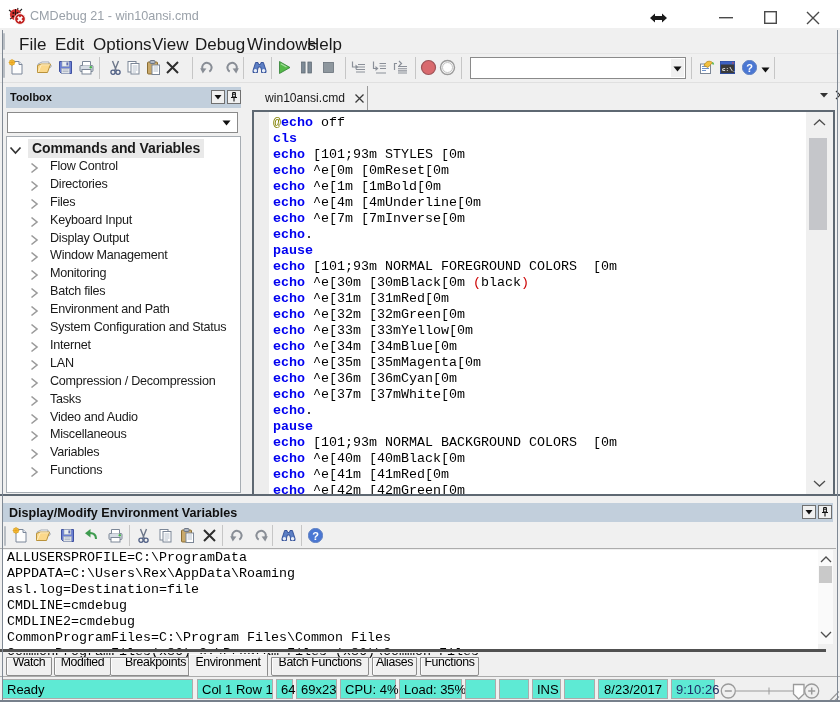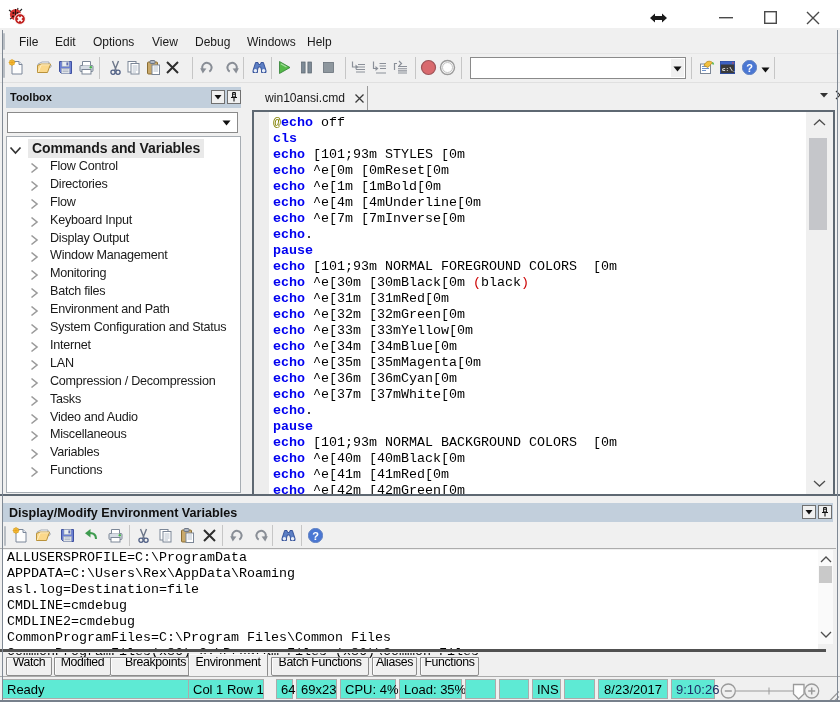--- a/index.html
+++ b/index.html
@@ -5,21 +5,21 @@
   * { margin:0; padding:0; box-sizing:border-box; }
   html,body { width:840px; height:702px; overflow:hidden; background:#fff; }
   body { font-family:"Liberation Sans", sans-serif; position:relative; }
   .abs { position:absolute; }
 
   
   #win { position:absolute; left:0; top:2; width:840px; height:700px; background:#F0F0F0; }
   #titlebar { position:absolute; left:0; top:0; width:840px; height:28px; background:#FFFFFF; }
   #title-text { position:absolute; left:30px; top:8.5px; font-size:12.6px; color:#9AA1A9; }
   #menubar { position:absolute; left:0; top:28px; width:840px; height:26px; background:#F0F0F0; border-bottom:1px solid #E6E6E6; }
-  .menu-item { position:absolute; top:7px; font-size:12px; color:#1a1a1a; }
+  .menu-item { position:absolute; top:7px; font-size:17px; color:#1a1a1a; }
   #toolbar { position:absolute; left:0; top:54px; width:840px; height:29px; background:#F0F0F0; border-bottom:1px solid #E0E0E0; }
   .tsep { position:absolute; top:3px; width:1px; height:22px; background:#C6C6C6; }
   .grip { position:absolute; width:2px; background:#B9BEC4; border-radius:1px; }
 
   
   #tbx-head { position:absolute; left:6px; top:87px; width:235px; height:21px; background:#C2CFDC; }
   #tbx-head .cap { position:absolute; left:4px; top:4px; font-size:11px; font-weight:bold; color:#101010; }
   .hbtn { position:absolute; width:14px; height:14px; background:#F0F0F0; border:1px solid #707070; }
   #tbx-combo { position:absolute; left:7px; top:112px; width:231px; height:21px; background:#fff; border:1px solid #8a8a8a; }
   #tbx-tree { position:absolute; left:6px; top:136px; width:235px; height:357px; background:#fff; border:1px solid #A7ADB3; }
@@ -72,20 +72,21 @@
       <path d="M1 3 L5 6 M3 8 L6 8 M2 12 L6 10 M10 1 L9 5 M14 2 L11 5" stroke="#222" stroke-width="1.1"></path>
       <circle cx="7.5" cy="7.5" r="5.6" fill="#D2312E"></circle>
       <path d="M7.5 2 L7.5 13" stroke="#301010" stroke-width="1"></path>
       <circle cx="5.4" cy="6" r="1.1" fill="#2A0E0E"></circle>
         <circle cx="9.6" cy="6" r="1.1" fill="#2A0E0E"></circle>
       <circle cx="5" cy="9.4" r="1" fill="#2A0E0E"></circle>
         <circle cx="10" cy="9.4" r="1" fill="#2A0E0E"></circle>
       <circle cx="12" cy="12" r="5.4" fill="#C1201E" stroke="#fff" stroke-width="1"></circle>
       <path d="M9.8 9.8 L14.2 14.2 M14.2 9.8 L9.8 14.2" stroke="#fff" stroke-width="2"></path>
     </svg>
+    <div id="title-text">CMDebug 21 - win10ansi.cmd</div>
     <svg style="position:absolute;left:650px;top:12px;" width="17" height="12" viewBox="0 0 17 12">
       <path d="M0 6 L5 1.5 L5 4 L12 4 L12 1.5 L17 6 L12 10.5 L12 8 L5 8 L5 10.5 Z" fill="#1a1a1a"></path>
     </svg>
     <svg style="position:absolute;left:719px;top:17px;" width="14" height="3" viewBox="0 0 14 3">
         <rect x="0" y="0" width="14" height="1.4" fill="#4A4A4A"></rect>
       </svg>
     <svg style="position:absolute;left:764px;top:11px;" width="13" height="13" viewBox="0 0 13 13">
         <rect x="0.7" y="0.7" width="11.6" height="11.6" fill="none" stroke="#4A4A4A" stroke-width="1.4"></rect>
       </svg>
     <svg style="position:absolute;left:806px;top:11px;" width="14" height="14" viewBox="0 0 14 14">
@@ -313,21 +314,21 @@
       <div class="trow" style="top:39.8px;">
         <svg style="position:absolute;left:23px;top:3px;" width="9" height="12" viewBox="0 0 9 12">
           <path d="M1.5 1.5 L7 6 L1.5 10.5" fill="none" stroke="#9A9A9A" stroke-width="1.6"></path>
         </svg>
         <span style="position:absolute;left:43px;top:0px;">Directories</span>
       </div>
       <div class="trow" style="top:57.699999999999996px;">
         <svg style="position:absolute;left:23px;top:3px;" width="9" height="12" viewBox="0 0 9 12">
           <path d="M1.5 1.5 L7 6 L1.5 10.5" fill="none" stroke="#9A9A9A" stroke-width="1.6"></path>
         </svg>
-        <span style="position:absolute;left:43px;top:0px;">Flow</span>
+        <span style="position:absolute;left:43px;top:0px;">Files</span>
       </div>
       <div class="trow" style="top:75.6px;">
         <svg style="position:absolute;left:23px;top:3px;" width="9" height="12" viewBox="0 0 9 12">
           <path d="M1.5 1.5 L7 6 L1.5 10.5" fill="none" stroke="#9A9A9A" stroke-width="1.6"></path>
         </svg>
         <span style="position:absolute;left:43px;top:0px;">Keyboard Input</span>
       </div>
       <div class="trow" style="top:93.5px;">
         <svg style="position:absolute;left:23px;top:3px;" width="9" height="12" viewBox="0 0 9 12">
           <path d="M1.5 1.5 L7 6 L1.5 10.5" fill="none" stroke="#9A9A9A" stroke-width="1.6"></path>
@@ -611,21 +612,21 @@
         <div class="btab" style="left:418px;width:59px;">Functions</div>
       </div>
   </div>
 
   <div class="abs" style="left:2px;top:30px;width:1px;height:670px;background:#808994;z-index:50;"></div>
   <div class="abs" style="left:837px;top:30px;width:1px;height:670px;background:#808994;z-index:50;"></div>
   <div class="abs" style="left:0px;top:700px;width:840px;height:2px;background:#77808C;z-index:50;"></div>
 
   <div id="status">
       <div class="scell" style="left:2px;width:191px;text-align:left;">Ready</div>
-      <div class="scell" style="left:188px;width:76px;text-align:center;">Col 1  Row 1</div>
+      <div class="scell" style="left:197px;width:76px;text-align:center;">Col 1  Row 1</div>
       <div class="scell" style="left:276px;width:17px;text-align:center;">64</div>
       <div class="scell" style="left:296px;width:41px;text-align:center;">69x23</div>
       <div class="scell" style="left:340px;width:56px;text-align:center;">CPU:  4%</div>
       <div class="scell" style="left:399px;width:63px;text-align:center;">Load: 35%</div>
       <div class="scell" style="left:465px;width:31px;text-align:left;"></div>
       <div class="scell" style="left:499px;width:30px;text-align:left;"></div>
       <div class="scell" style="left:532px;width:29px;text-align:center;">INS</div>
       <div class="scell" style="left:564px;width:31px;text-align:left;"></div>
       <div class="scell" style="left:598px;width:70px;text-align:center;">8/23/2017</div>
       <div class="scell" style="left:671px;width:44px;text-align:center;"><span style="color:#1E2F66;">9:10:26</span></div>

